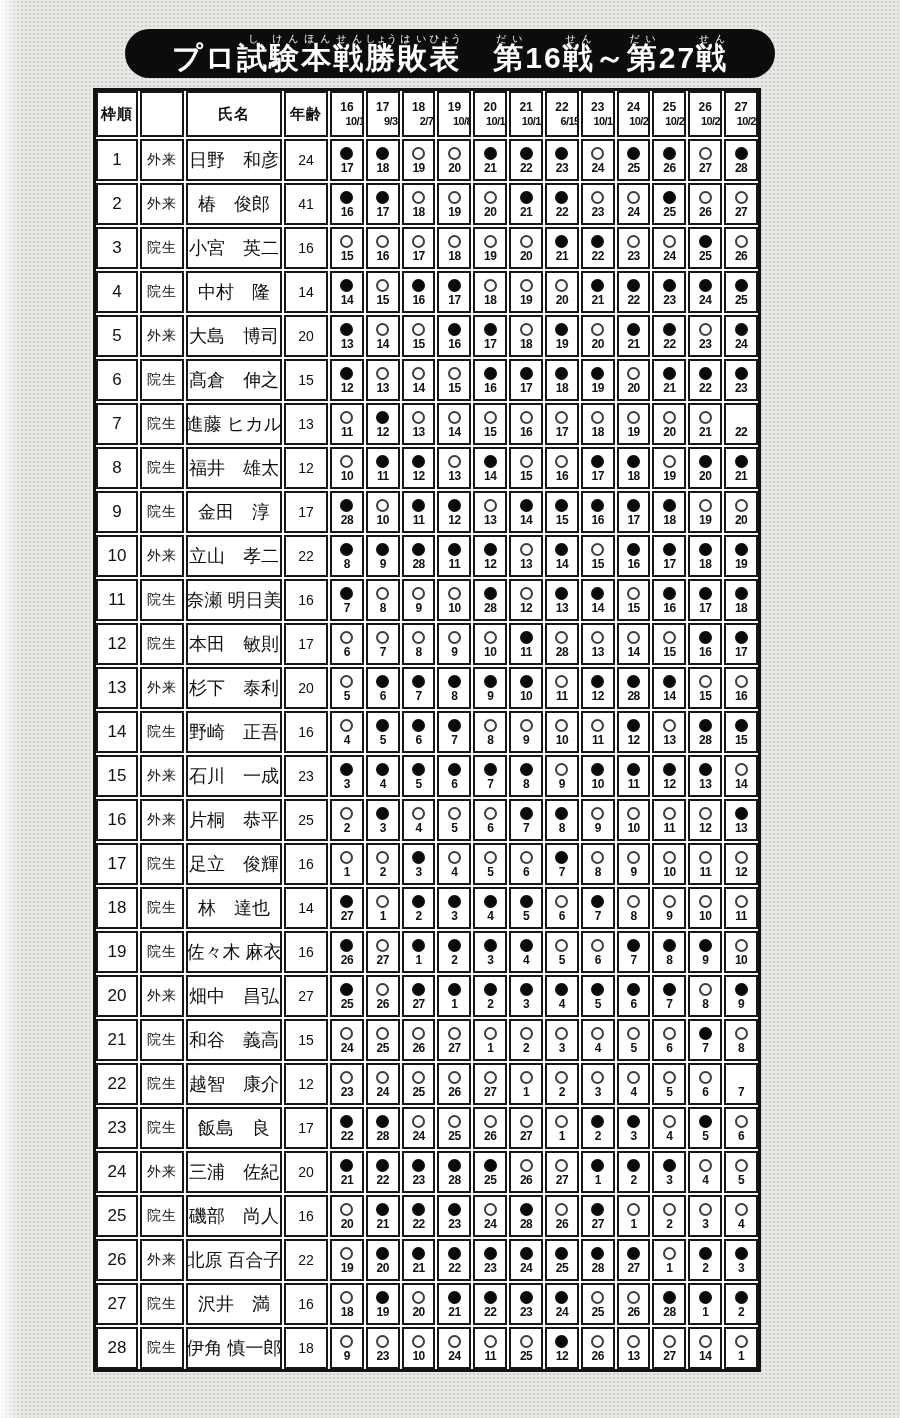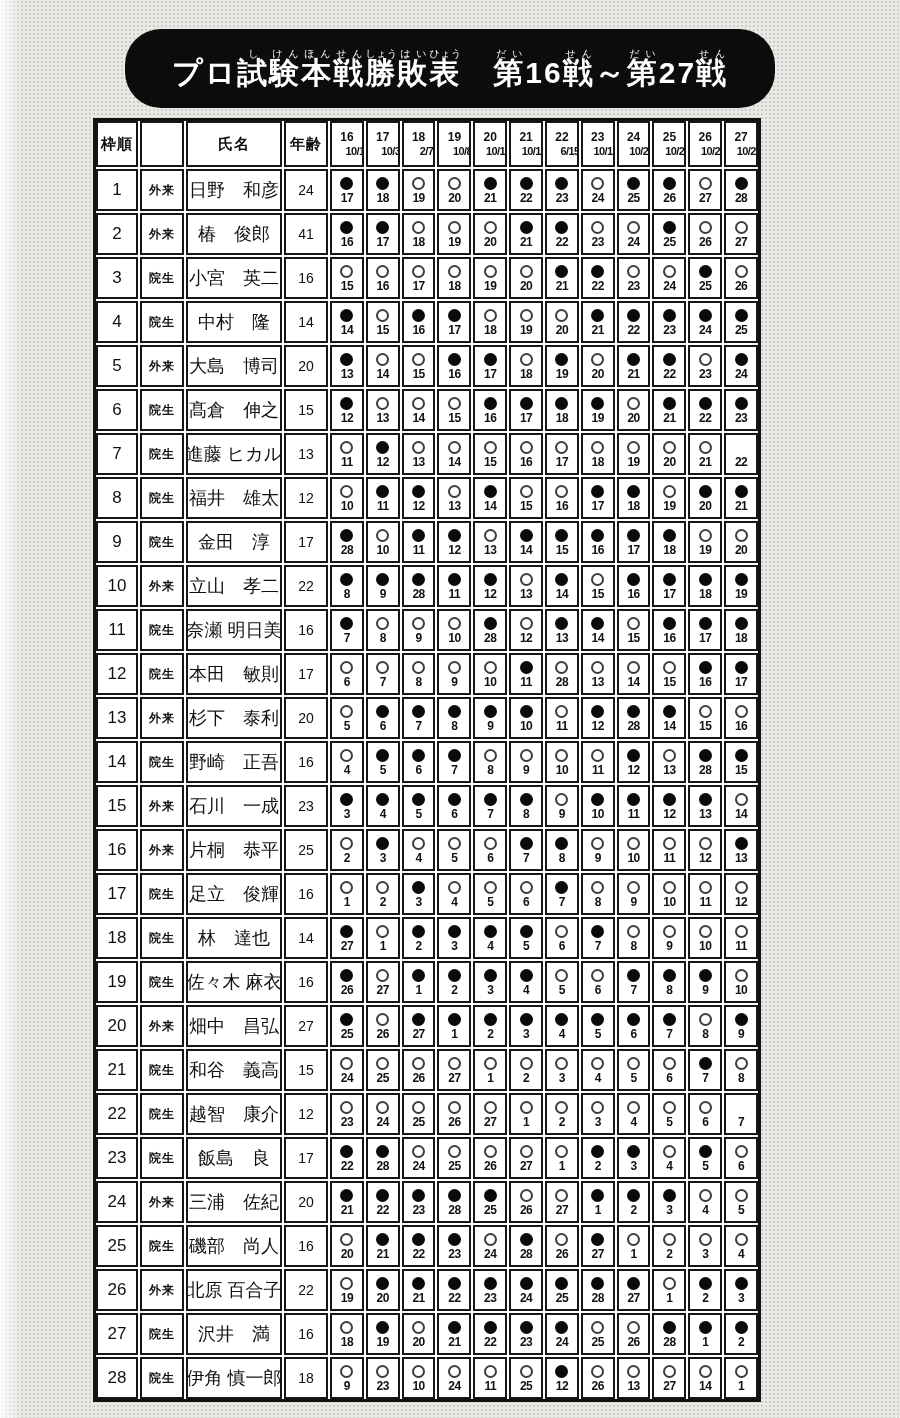--- a/index.html
+++ b/index.html
@@ -6,21 +6,21 @@
   html,body { width:900px; height:1418px; overflow:hidden; }
   body {
     font-family:"Liberation Sans", sans-serif;
     background-color:#ebe9e6;
     background-image:
       linear-gradient(90deg, rgba(255,255,255,.85) 0px, rgba(255,255,255,0) 22px),
       radial-gradient(circle, rgba(95,95,88,.20) .8px, rgba(0,0,0,0) 1px);
     background-size:100% 100%, 4px 4px;
   }
   .banner {
-    width:650px; height:79px; margin:29px auto 0;
+    width:650px; height:49px; margin:29px auto 0;
     background:#0c0c0c; border-radius:36px;
     display:flex; align-items:center; justify-content:center;
   }
   .banner h1 {
     color:#ffffff; font-size:30px; font-weight:bold;
     letter-spacing:2px; white-space:nowrap; line-height:1;
     padding-top:2px;
   }
   .banner ruby rt { font-size:10px; font-weight:normal; letter-spacing:0; }
   .grid {
@@ -34,21 +34,21 @@
   .cell {
     background:#ffffff; border:2px solid #161616; color:#101010;
     display:flex; align-items:center; justify-content:center;
     overflow:hidden;
   }
   .hcell { font-size:15px; font-weight:700; letter-spacing:1px; }
   .ghead { flex-direction:column; line-height:1.12; font-weight:600; }
   .ghead .gnum  { font-size:12px; letter-spacing:0; }
   .ghead .gdate { font-size:11px; letter-spacing:-.6px;margin-left:16px; }
   .seed   { font-size:17px; }
-  .status { font-size:12px; font-weight:700; letter-spacing:1px; }
+  .status { font-size:14px; font-weight:400; letter-spacing:1px; }
   .name   { font-size:18px; font-weight:500; white-space:nowrap; }
   .age    { font-size:14px; }
   .res    { flex-direction:column; justify-content:center; padding-top:1px; }
   .circ   { width:13px; height:13px; border-radius:50%; flex:none; }
   .circ.w { border:2px solid #3c3c3c; background:#ffffff; }
   .circ.b { background:#0a0a0a; }
   .circ.n { visibility:hidden; }
   .opp    { font-size:12px; font-weight:600; letter-spacing:-.5px; line-height:1; margin-top:2px; }
 </style>
 </head>
@@ -64,21 +64,21 @@
     <div class="cell hcell">枠順</div>
     <div class="cell hcell"></div>
     <div class="cell hcell">氏名</div>
     <div class="cell hcell">年齢</div>
   <div class="cell ghead">
         <span class="gnum">16</span>
         <span class="gdate">10/1</span>
       </div>
       <div class="cell ghead">
         <span class="gnum">17</span>
-        <span class="gdate">10/3</span>
+        <span class="gdate">9/3</span>
       </div>
       <div class="cell ghead">
         <span class="gnum">18</span>
         <span class="gdate">2/7</span>
       </div>
       <div class="cell ghead">
         <span class="gnum">19</span>
         <span class="gdate">10/8</span>
       </div>
       <div class="cell ghead">

